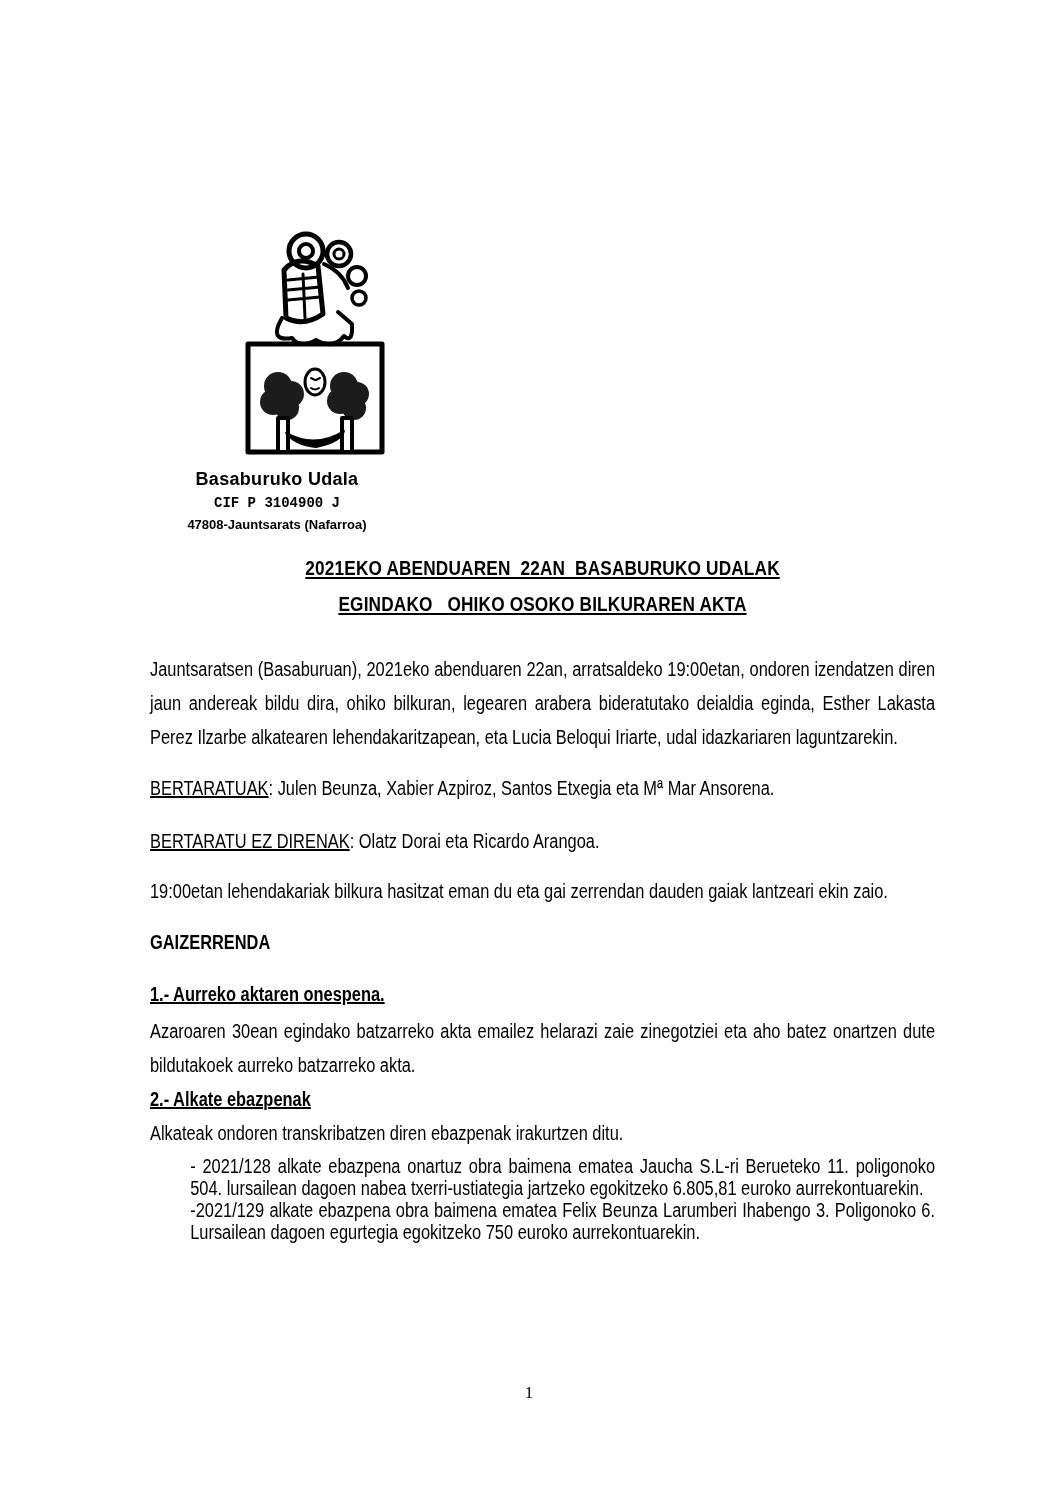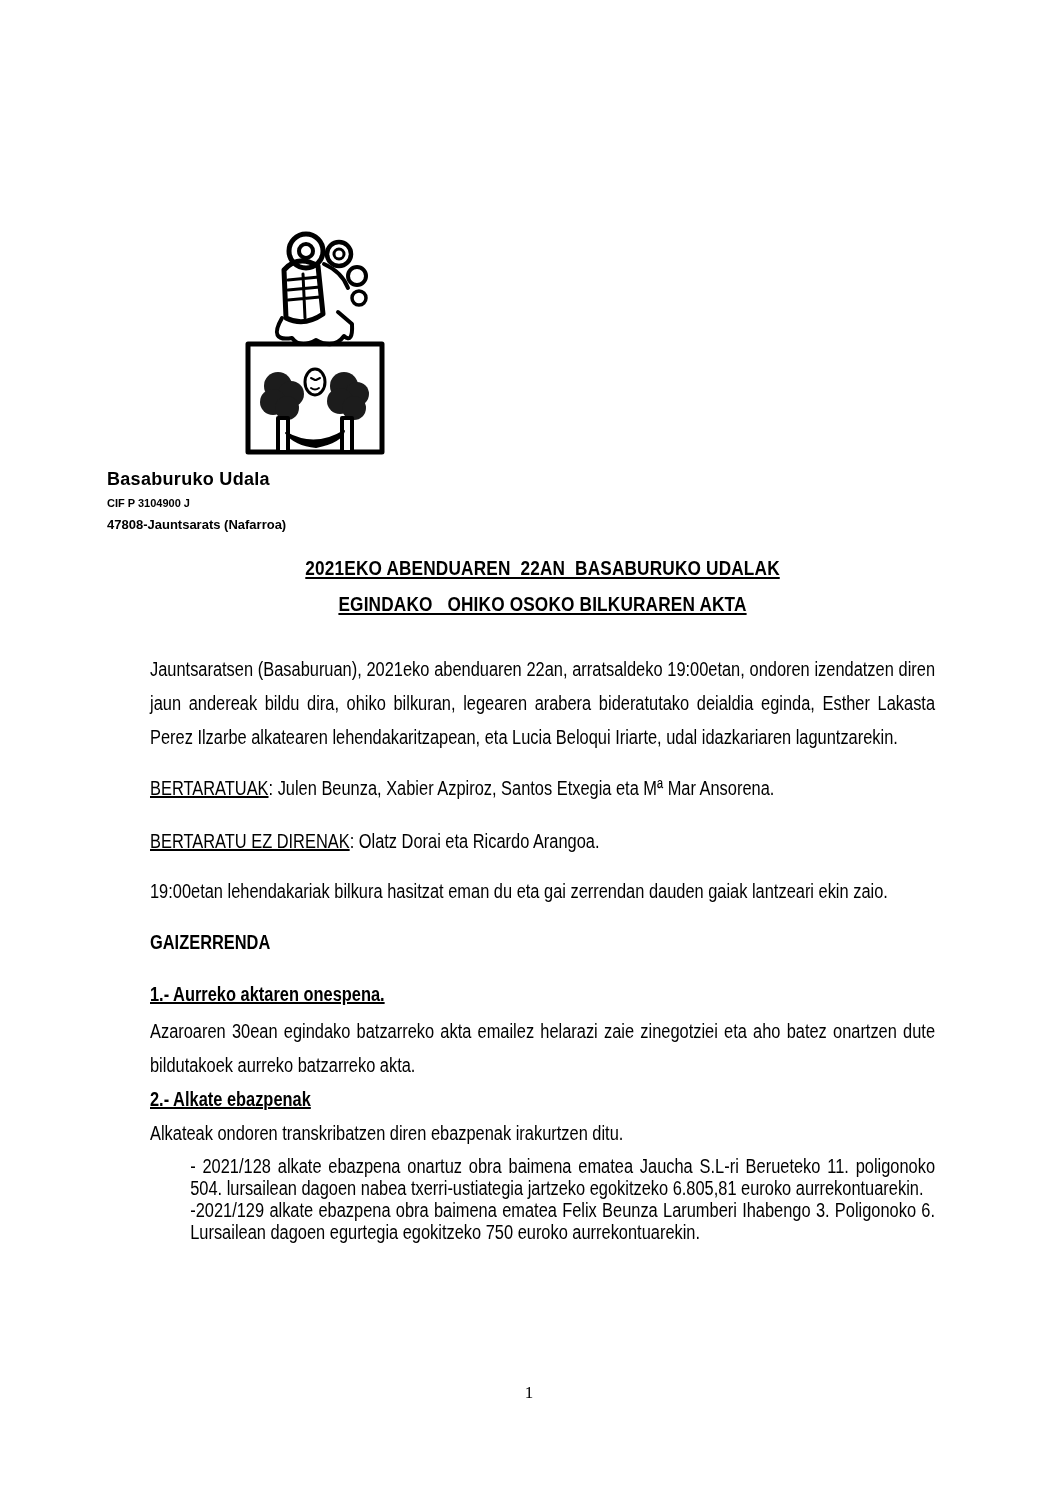--- a/index.html
+++ b/index.html
@@ -12,24 +12,24 @@
     font-family: "Liberation Sans", sans-serif;
     overflow: hidden;
   }
 
   
   .logo { position: absolute; left: 240px; top: 226px; width: 150px; height: 234px; }
 
   
   .org {
     position: absolute; left: 107px; top: 466px; width: 340px;
-    text-align: left; font-weight: bold;
+    text-align: center; font-weight: bold;
   }
   .org-name { font-size: 18px; line-height: 26px; letter-spacing: 0.3px; }
-  .org-cif  { font-size: 11px; line-height: 22px; }
+  .org-cif  { font-size: 14px; line-height: 22px; font-family: Liberation Mono, monospace; }
   .org-addr { font-size: 13px; line-height: 22px; }
 
   
   .content {
     position: absolute; left: 150px; top: 550px; width: 957px;
     transform: scaleX(0.8203); transform-origin: 0 0;
     font-size: 20px;
   }
 
   .title { text-align: center; font-weight: bold; font-size: 21px; line-height: 36px; }

